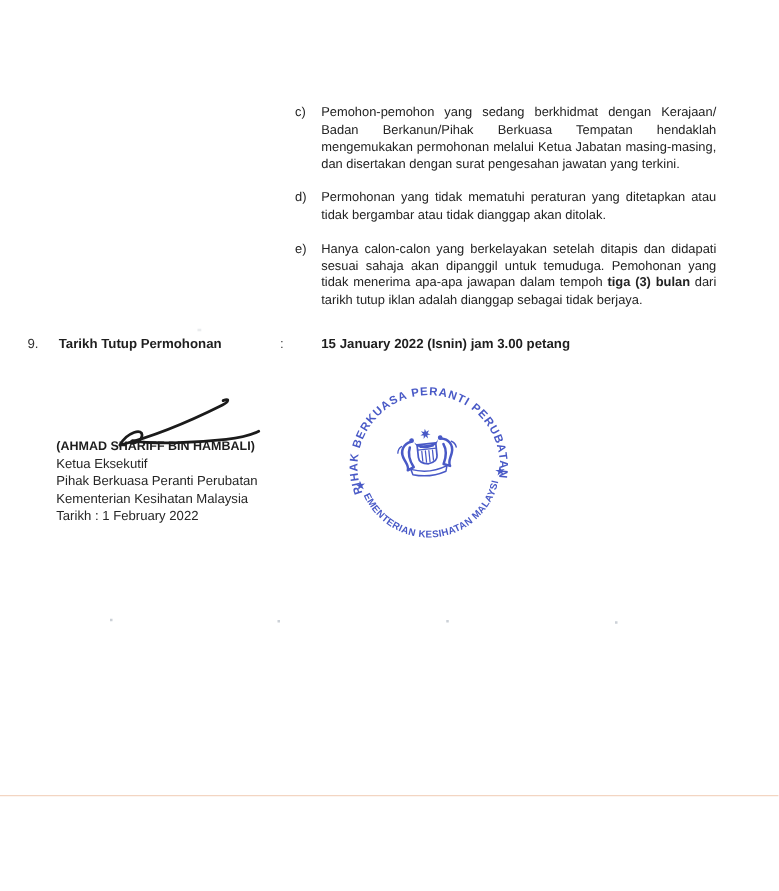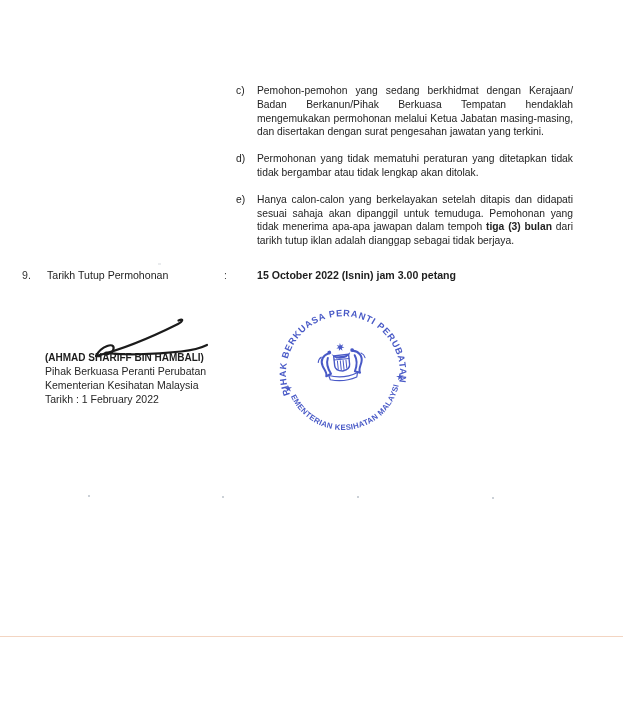--- a/index.html
+++ b/index.html
@@ -16,21 +16,21 @@
   .clause{display:flex;margin-bottom:13px;}
   .clause-label{width:21px;flex:0 0 21px;font-size:10.3px;line-height:13.8px;color:#232323;}
   .clause-text{
     width:316px;font-size:10.3px;line-height:13.8px;color:#232323;
     text-align:justify;text-align-last:left;
   }
   .clause-text b{font-weight:bold;margin-top:40px;}
   
   .row9 span{position:absolute;top:269px;font-size:10.6px;white-space:nowrap;}
   .row9 .num{left:22px;font-weight:normal;color:#333;}
-  .row9 .lbl{left:47px;font-weight:normal;color:#1e1e1e;}
+  .row9 .lbl{left:47px;font-weight:bold;color:#1e1e1e;}
   .row9 .sep{left:224px;color:#444;}
   .row9 .val{left:257px;font-weight:bold;color:#1e1e1e;}
   
   .sigblock{position:absolute;left:45px;top:351px;font-size:10.5px;line-height:13.9px;color:#262626;}
   .sigblock .name{font-weight:bold;font-size:10px;color:#1d1d1d;}
   .sig-svg{position:absolute;left:86px;top:311px;}
   
   .stamp{position:absolute;left:273px;top:303px;color:var(--stamp-color,#3a4cc2);opacity:.92;}
   .stamp text{font-family:"Liberation Sans", sans-serif;font-weight:bold;fill:currentColor;}
   
@@ -42,44 +42,45 @@
 
 <div class="page">
 
   <div class="clauses">
     <div class="clause">
       <span class="clause-label">c)</span>
       <div class="clause-text">Pemohon-pemohon yang sedang berkhidmat dengan Kerajaan/ Badan Berkanun/Pihak Berkuasa Tempatan hendaklah mengemukakan permohonan melalui Ketua Jabatan masing-masing, dan disertakan dengan surat pengesahan jawatan yang terkini.</div>
     </div>
     <div class="clause">
       <span class="clause-label">d)</span>
-      <div class="clause-text">Permohonan yang tidak mematuhi peraturan yang ditetapkan tidak tidak bergambar atau tidak lengkap akan ditolak.</div>
+      <div class="clause-text">Permohonan yang tidak mematuhi peraturan yang ditetapkan atau tidak bergambar atau tidak dianggap akan ditolak.</div>
     </div>
     <div class="clause">
       <span class="clause-label">e)</span>
       <div class="clause-text"><span>Hanya calon-calon yang berkelayakan setelah ditapis dan didapati sesuai sahaja akan dipanggil untuk temuduga. Pemohonan yang tidak menerima apa-apa jawapan dalam tempoh </span><b>tiga (3) bulan</b><span> dari tarikh tutup iklan adalah dianggap sebagai tidak berjaya.</span></div>
     </div>
   </div>
 
   <div class="row9">
     <span class="num">9.</span>
     <span class="lbl">Tarikh Tutup Permohonan</span>
     <span class="sep">:</span>
-    <span class="val">15 October 2022 (Isnin) jam 3.00 petang</span>
+    <span class="val">15 January 2022 (Isnin) jam 3.00 petang</span>
   </div>
 
   <svg class="sig-svg" width="126" height="50" viewBox="0 0 126 50">
     <g fill="none" stroke="#1b1b1b" stroke-width="2.2" stroke-linecap="round" stroke-linejoin="round">
       <path d="M10 45 C34 39 64 27 92 13 C97 10.5 98 7 92.5 9.5"></path>
       <path d="M10 45 C15 35 29 30.5 27.5 38 C26.5 43.5 15 45.5 20 41.5 C34 44.5 68 43.5 95 40.5 C106 39.3 114 37.5 121 34"></path>
     </g>
   </svg>
 
   <div class="sigblock">
     <div class="name">(AHMAD SHARIFF BIN HAMBALI)</div>
+    <div>Ketua Eksekutif</div>
     <div>Pihak Berkuasa Peranti Perubatan</div>
     <div>Kementerian Kesihatan Malaysia</div>
     <div>Tarikh : 1 February 2022</div>
   </div>
 
   <svg class="stamp" width="140" height="140" viewBox="0 0 140 140">
     <defs>
       <path id="arc-top" d="M 18.3 94.1 A 57 57 0 1 1 121.7 94.1"></path>
       <path id="arc-bottom" d="M 15.5 86.7 A 57 57 0 0 0 124.5 86.7"></path>
     </defs>

